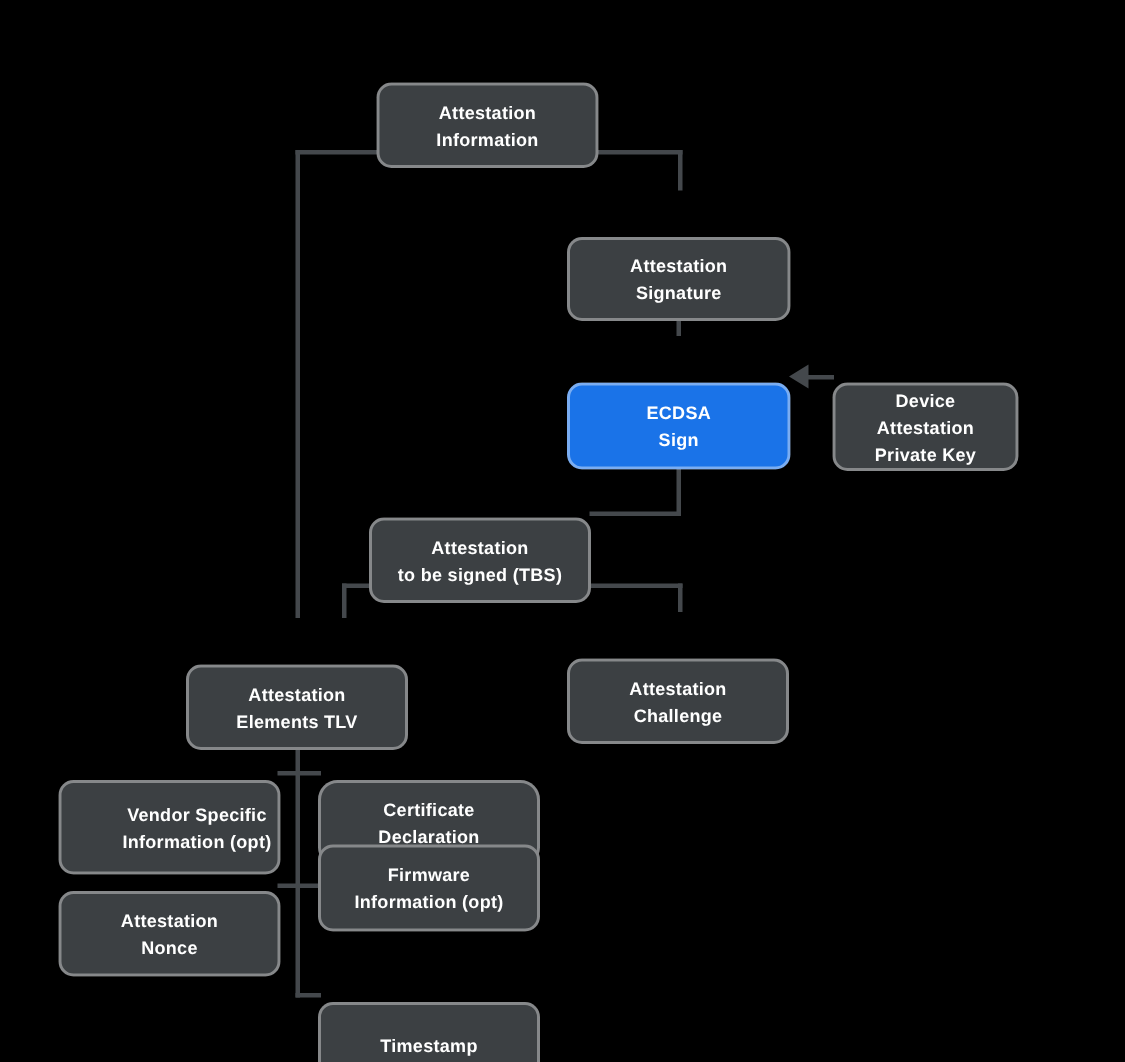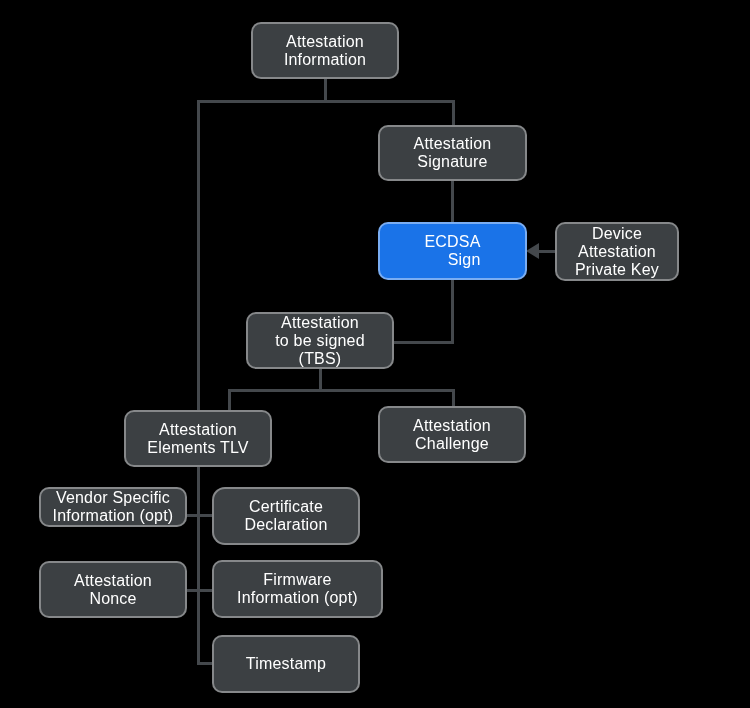--- a/index.html
+++ b/index.html
@@ -56,45 +56,46 @@
     position: absolute;
     box-sizing: border-box;
     background: #3c4043;
     border: 2px solid rgba(255,255,255,0.38);
     border-radius: 10px;
     display: flex;
     align-items: center;
     justify-content: center;
     text-align: center;
     color: #ffffff;
-    font-weight: 400;
-    font-size: 16px;
+    font-weight: 700;
+    font-size: 12px;
     line-height: 18px;
     letter-spacing: 0.2px;
+    margin-top: 33px;
   }
   .node.primary {
     background: #1a73e8;
     border-color: rgba(255,255,255,0.42);
   }
   .node .label {
     white-space: pre-line;
     padding: 2px 4px;
   }
 
   #n-attestation-information  { left:251px; top:22px;  width:148px; height:57px; }
   #n-attestation-signature    { left:378px; top:125px; width:149px; height:56px; }
-  #n-ecdsa-sign               { left:378px; top:222px; width:149px; height:58px;text-align:right; }
+  #n-ecdsa-sign               { left:378px; top:222px; width:149px; height:58px; }
   #n-device-key               { left:555px; top:222px; width:124px; height:59px; }
   #n-attestation-tbs          { left:246px; top:312px; width:148px; height:57px; }
   #n-attestation-elements-tlv { left:124px; top:410px; width:148px; height:57px; }
   #n-attestation-challenge    { left:378px; top:406px; width:148px; height:57px; }
-  #n-vendor-specific          { left:39px;  top:487px; width:148px; height:40px; }
+  #n-vendor-specific          { left:39px;  top:487px; width:148px; height:63px;justify-content:flex-end; }
   #n-certificate-declaration  { left:212px; top:487px; width:148px; height:58px;border-radius:13px; }
   #n-attestation-nonce        { left:39px;  top:561px; width:148px; height:57px; }
-  #n-firmware-information     { left:212px; top:560px; width:171px; height:58px; }
+  #n-firmware-information     { left:212px; top:530px; width:148px; height:58px; }
   #n-timestamp                { left:212px; top:635px; width:148px; height:58px; }
 </style>
 </head>
 <body>
 
 <div class="canvas">
 
   <div class="edge" id="e-info-stem"></div>
   <div class="edge" id="e-info-split"></div>
   <div class="edge" id="e-info-to-tlv"></div>

